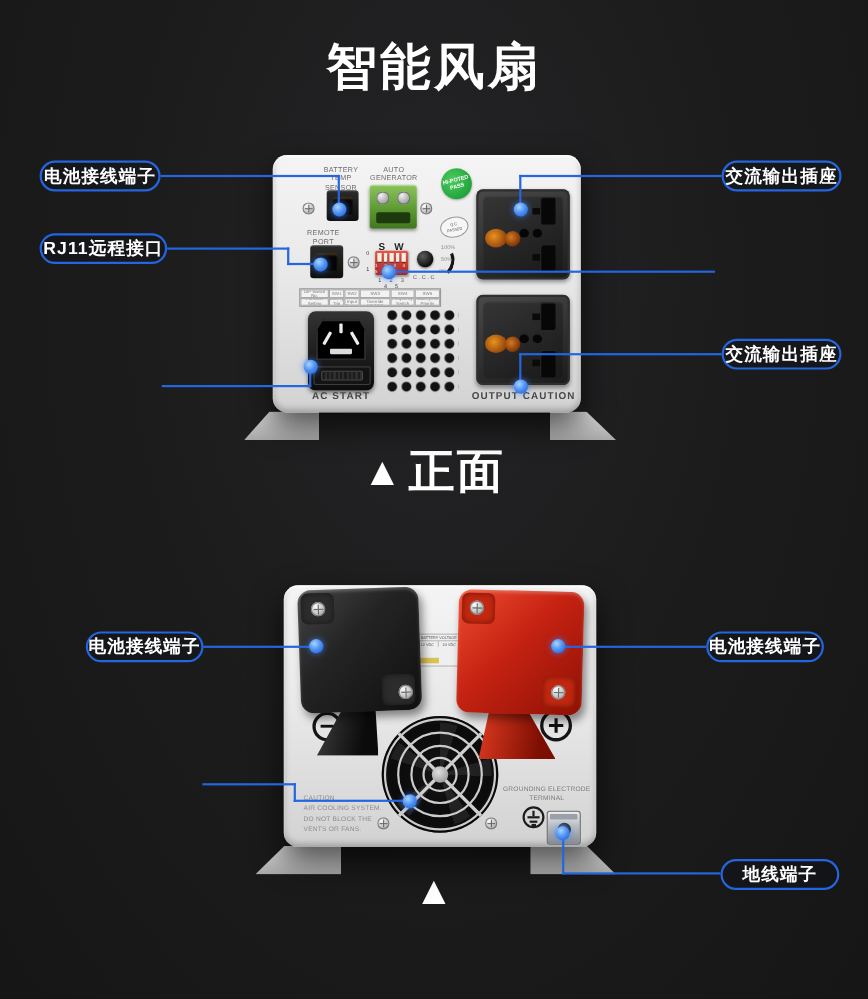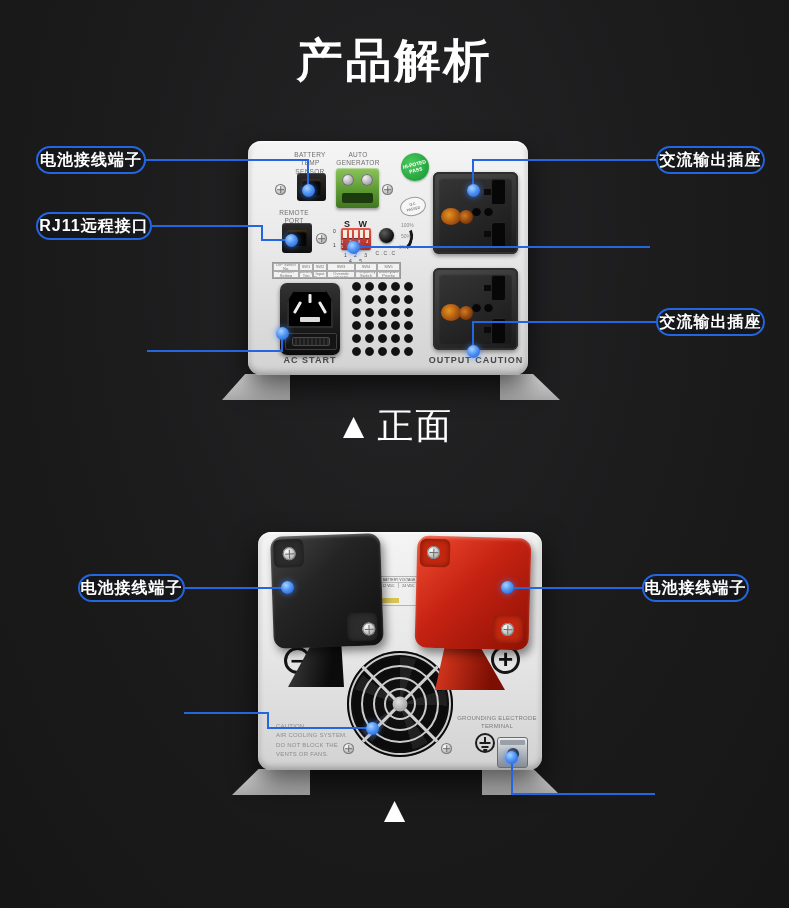--- a/index.html
+++ b/index.html
@@ -5,21 +5,21 @@
   :root{ --accent:#2465e0; }
   html,body{margin:0;padding:0;background:#151516;}
   body{font-family:"Liberation Sans","DejaVu Sans",sans-serif;}
   .stage{position:relative;width:789px;height:908px;overflow:hidden;
     background:radial-gradient(ellipse at 50% 28%, #242426 0%, #1b1b1c 55%, #161617 100%);}
   .pre{white-space:pre-line;}
   .title{position:absolute;left:0;right:0;top:30px;text-align:center;color:#fff;
     font-size:46px;font-weight:bold;letter-spacing:3px;}
   .caption-row{position:absolute;left:0;right:0;display:flex;align-items:center;justify-content:center;gap:6px;color:#fff;}
   .caption-row .tri{font-size:36px;line-height:1;}
-  .caption-row .cap{font-size:36px;font-weight:normal;line-height:1;letter-spacing:2px;text-align:right;}
+  .caption-row .cap{font-size:42px;font-weight:bold;line-height:1;letter-spacing:2px;text-align:right;}
   .pill{position:absolute;height:28px;border:2px solid var(--accent);border-radius:16px;
     display:flex;align-items:center;justify-content:center;color:#fff;font-size:16px;
     font-weight:600;letter-spacing:1px;background:rgba(8,12,22,.25);box-sizing:border-box;z-index:30;}
   .ln{position:absolute;background:var(--accent);height:2px;z-index:25;}
   .ln-v{width:2px !important;}
   .dot{position:absolute;width:13px;height:13px;border-radius:50%;z-index:26;
     background:radial-gradient(circle at 38% 32%, #a8d4ff 0%, #4f93f5 45%, #1b55c8 100%);
     box-shadow:0 0 6px rgba(60,130,255,.8);}
   
   .panel{position:absolute;border-radius:13px;box-sizing:border-box;
@@ -128,21 +128,21 @@
   .gterm::after{content:"";position:absolute;left:50%;top:55%;width:12px;height:12px;border-radius:50%;
     transform:translate(-50%,-50%);background:radial-gradient(circle at 40% 35%, #565d64,#14171a 70%);}
   .caution{position:absolute;font-size:6px;line-height:1.55;color:#8d8d8d;letter-spacing:.2px;}
   .glabel{position:absolute;font-size:6px;line-height:1.4;color:#7d7d7d;text-align:center;letter-spacing:.2px;}
 </style>
 </head>
 <body>
 
 <div class="stage">
 
-  <div class="title">产品解析</div>
+  <div class="title">智能风扇</div>
 
   <div class="foot" style="left:222px;top:374px;width:68px;height:26px;clip-path:polygon(34% 0,100% 0,100% 100%,0 100%);"></div>
   <div class="foot" style="left:500px;top:374px;width:60px;height:26px;clip-path:polygon(0 0,55% 0,100% 100%,0 100%);"></div>
 
   <div class="panel" style="left:248px;top:141px;width:280px;height:234px;">
     <div class="screw" style="left:27px;top:43px;"></div>
     <div class="screw" style="left:134px;top:43px;"></div>
     <div class="screw" style="left:68px;top:92px;"></div>
 
     <div class="tiny pre" style="left:30px;top:10px;width:64px;">BATTERY
@@ -333,20 +333,21 @@
       <i style="top:2px;width:2px;height:5px;"></i>
       <i style="top:7px;width:11px;height:2px;"></i>
       <i style="top:10.5px;width:7px;height:2px;"></i>
       <i style="top:14px;width:3.5px;height:2px;"></i>
     </div>
     <div class="gterm" style="left:239px;top:205px;width:31px;height:31px;"></div>
   </div>
 
   <div class="pill" style="left:78px;top:574px;width:107px;">电池接线端子</div>
   <div class="pill" style="left:642px;top:574px;width:107px;">电池接线端子</div>
+  <div class="pill" style="left:655px;top:781px;width:108px;">地线端子</div>
 
   <div class="ln" style="left:185px;top:587px;width:103px;"></div>
   <div class="dot" style="left:281px;top:581px;"></div>
 
   <div class="ln" style="left:507px;top:587px;width:135px;"></div>
   <div class="dot" style="left:501px;top:581px;"></div>
 
   <div class="ln" style="left:184px;top:712px;width:85px;"></div>
   <div class="ln ln-v" style="left:267px;top:712px;height:17px;"></div>
   <div class="ln" style="left:267px;top:727px;width:106px;"></div>

